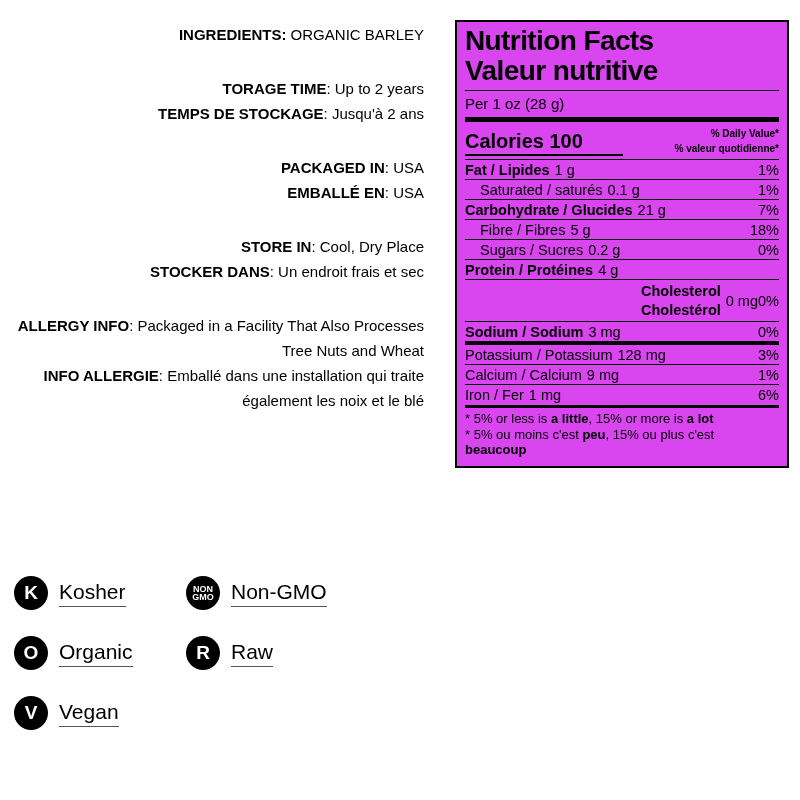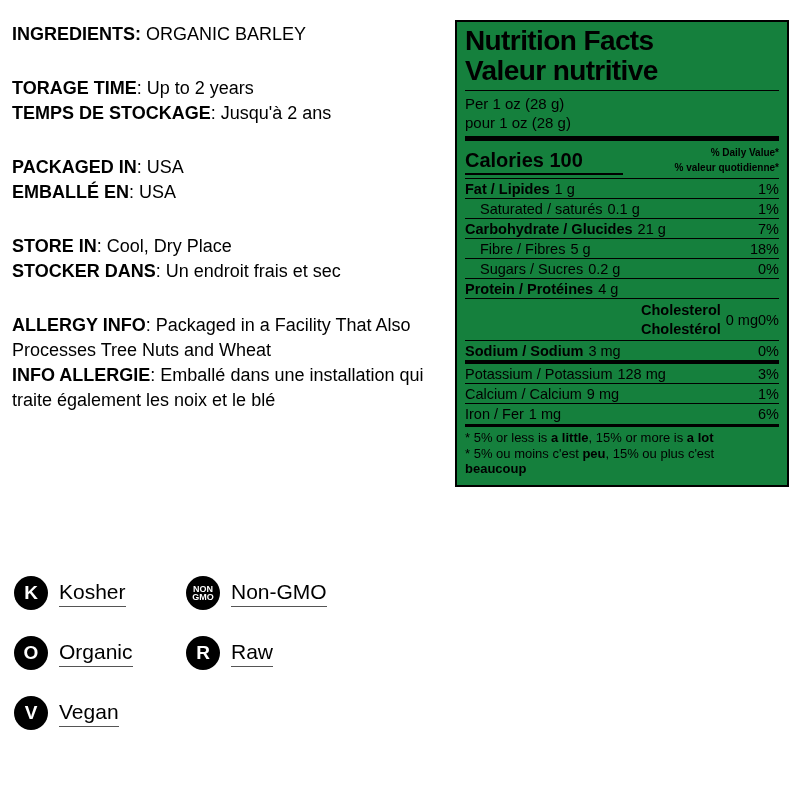--- a/index.html
+++ b/index.html
@@ -2,28 +2,28 @@
 <html><head>
 <meta charset="utf-8">
 <style>
   * { margin:0; padding:0; box-sizing:border-box; }
   html,body { width:800px; height:800px; background:#ffffff; color:#000;
     font-family:"Liberation Sans", sans-serif; }
   body { position:relative; overflow:hidden; }
 
   
   .info { position:absolute; left:12px; top:22px; width:412px;
-    font-size:18px; line-height:25px; }
+    font-size:15px; line-height:25px;text-align:right; }
   .info p { margin:0; }
   .info .gap { margin-top:29px; }
   .info b { font-weight:bold; }
 
   
   .nft { position:absolute; left:455px; top:20px; width:334px;
-    border:2px solid #000; padding:4px 8px 8px; font-size:14.5px; background:#15803d; }
+    border:2px solid #000; padding:4px 8px 8px; font-size:14.5px; background:#d946ef; }
   .nft-title { font-size:28px; font-weight:bold; line-height:30px; letter-spacing:-0.6px; }
   .hr1 { border-top:1px solid #000; margin:4px 0 3px; }
   .serving { font-size:15px; line-height:19px; }
   .hr5 { border-top:5px solid #000; margin-top:4px; }
   .calrow { display:flex; justify-content:space-between; align-items:flex-end;
     border-bottom:1px solid #000; padding:4px 0 3px; }
   .cal { font-size:20px; font-weight:bold; border-bottom:2px solid #000;
     padding:0 40px 2px 0; line-height:22px; }
   .dvh { font-size:10px; font-weight:bold; text-align:right; line-height:15px; }
   .row { display:flex; justify-content:space-between; align-items:center;
@@ -66,21 +66,20 @@
   <p><b>STOCKER DANS</b><span>: Un endroit frais et sec</span></p>
   <p class="gap"><b>ALLERGY INFO</b><span>: Packaged in a Facility That Also Processes Tree Nuts and Wheat</span></p>
   <p><b>INFO ALLERGIE</b><span>: Emballé dans une installation qui traite également les noix et le blé</span></p>
 </div>
 
 <div class="nft">
   <div class="nft-title">Nutrition Facts</div>
   <div class="nft-title">Valeur nutritive</div>
   <div class="hr1"></div>
   <div class="serving">Per 1 oz (28 g)</div>
-  <div class="serving">pour 1 oz (28 g)</div>
   <div class="hr5"></div>
 
   <div class="calrow">
     <span class="cal">Calories 100</span>
     <span class="dvh">
       <div>% Daily Value*</div>
       <div>% valeur quotidienne*</div>
     </span>
   </div>
 

